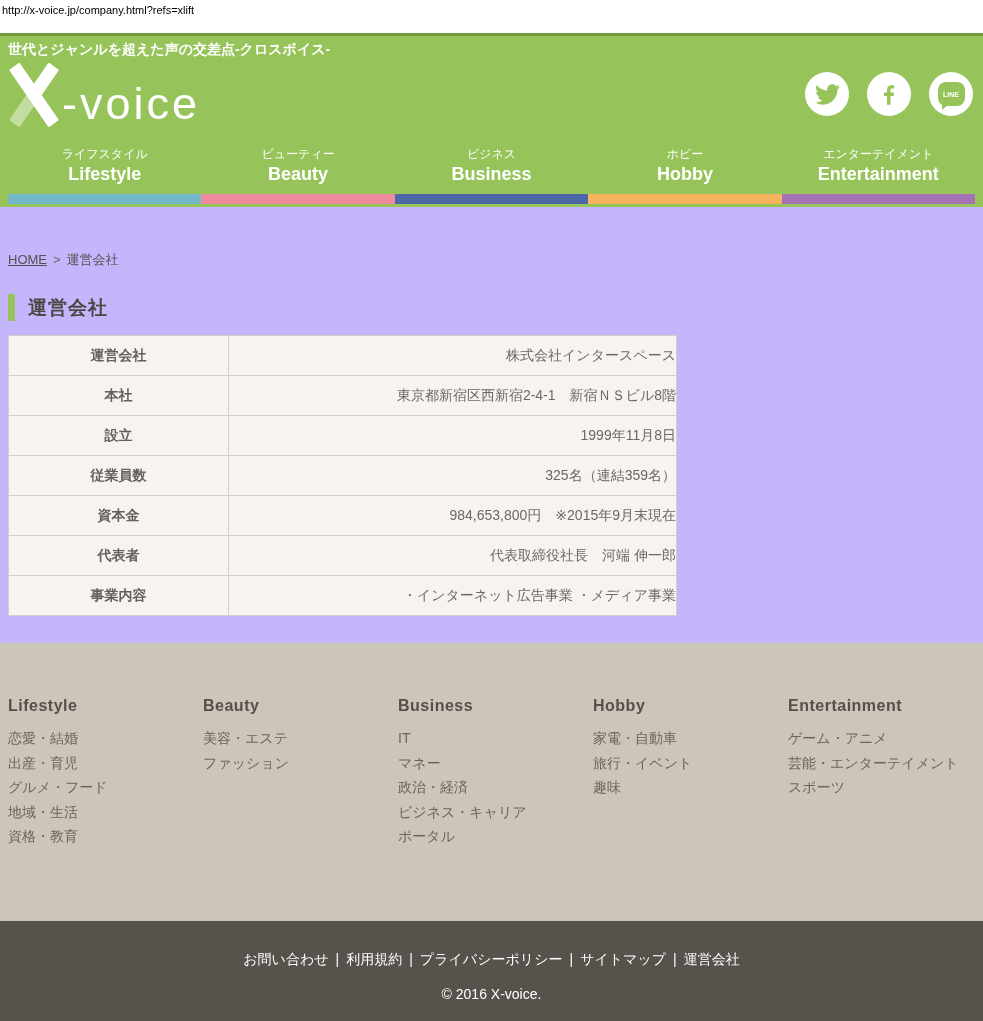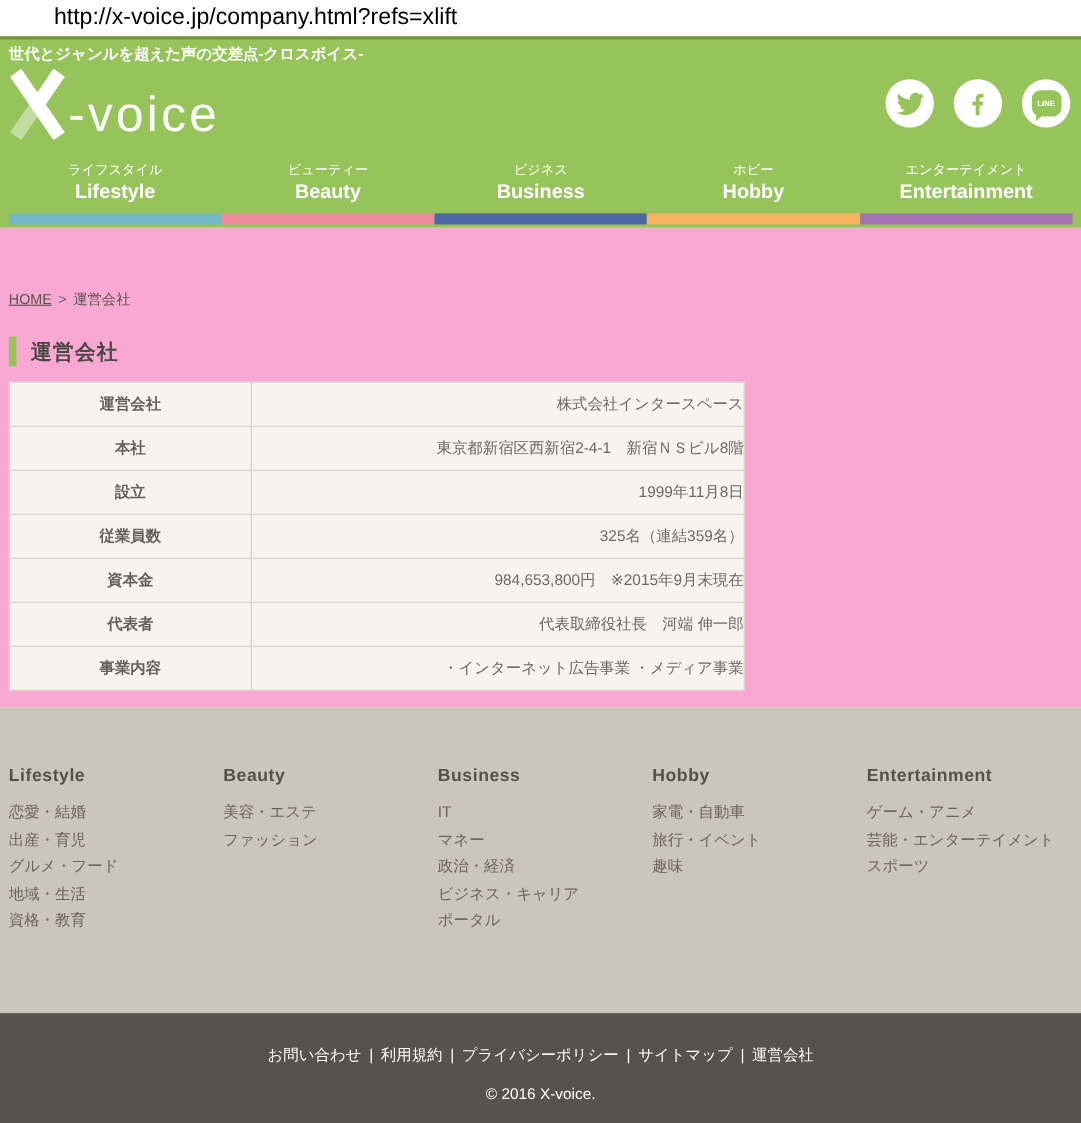--- a/index.html
+++ b/index.html
@@ -7,21 +7,21 @@
   body {
     width:983px; height:1021px;
     font-family:"Liberation Sans","DejaVu Sans",sans-serif;
     overflow:hidden;
   }
 
   
   .url-bar {
     height:33px; background:#ffffff;
     padding:4px 2px 0 2px;
-    font-size:21px; color:#000;margin-left:47px;
+    font-size:11px; color:#000;
   }
 
   
   .site-header {
     height:174px; background:#97c45a;
     border-top:3px solid #74963e;
     position:relative;
   }
   .tagline {
     padding:5px 8px 0 8px;
@@ -61,21 +61,21 @@
 
   
   .main-nav { display:flex; margin:20px 8px 0 8px; }
   .nav-item { flex:1; text-align:center; cursor:pointer; }
   .nav-jp { color:#fff; font-size:12px; line-height:15px; }
   .nav-en { color:#fff; font-size:18px; font-weight:bold; line-height:22px; margin-top:1px; }
   .nav-strip { height:10px; margin-top:9px; }
 
   
   .main {
-    height:436px; background:#f9a8d4; padding:56px 8px 0 8px;
+    height:436px; background:#c4b5fd; padding:44px 8px 0 8px;
   }
   .breadcrumb { font-size:13px; color:#55524d; }
   .breadcrumb a { color:#55524d; text-decoration:underline; cursor:pointer; }
   .bc-sep { margin:0 6px; color:#6b6861; }
   .title-row { margin-top:25px; display:flex; align-items:center; }
   .title-bar { width:7px; height:27px; background:#97c45a; margin-right:13px; }
   .page-title { font-size:19px; font-weight:bold; color:#4b4742; letter-spacing:1px; }
 
   table.company {
     margin-top:14px; border-collapse:collapse; width:669px;

